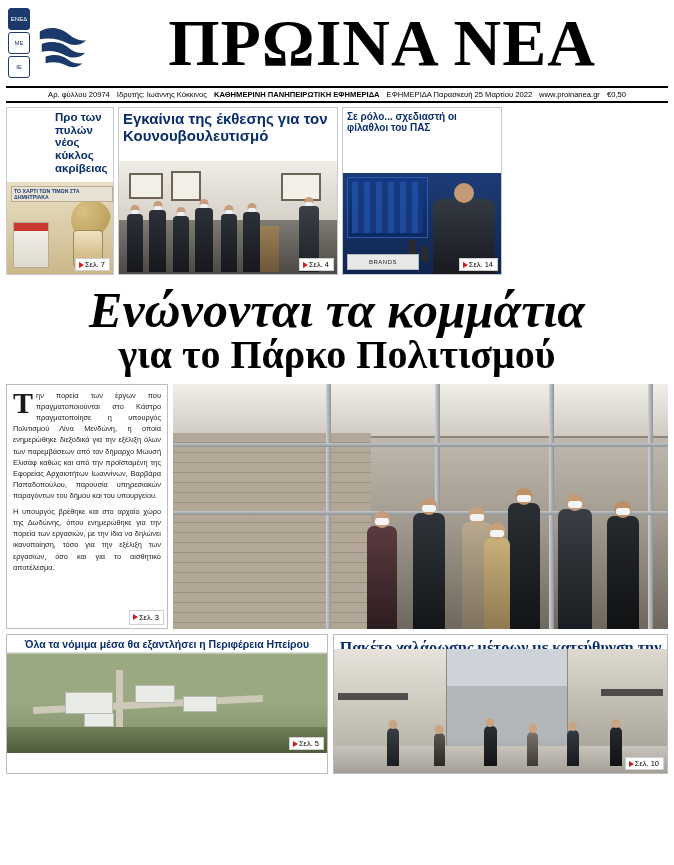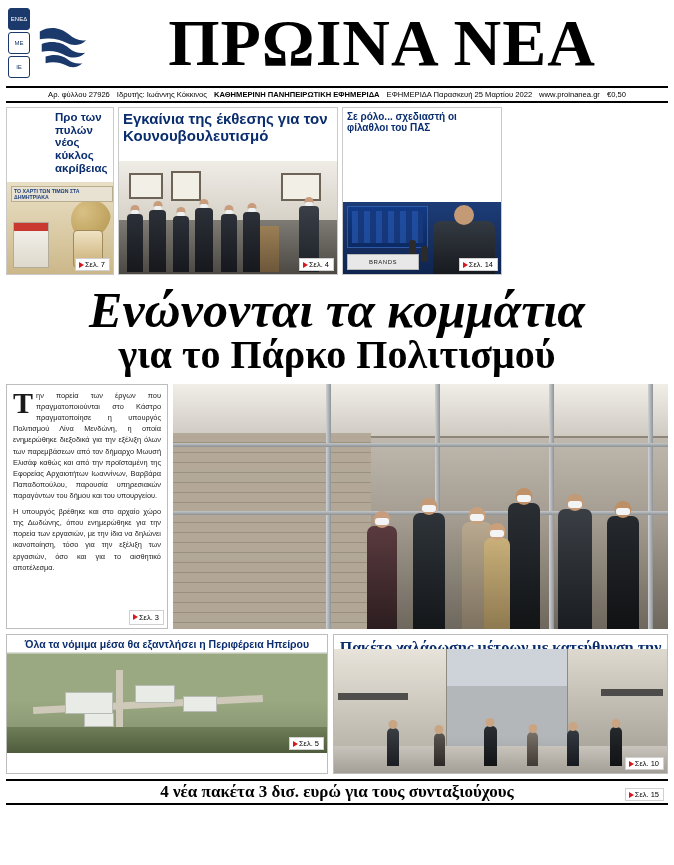--- a/index.html
+++ b/index.html
@@ -426,21 +426,21 @@
         <circle cx="13" cy="17" r="3"></circle>
       </g>
     </svg>
 
     <div class="title-block">
       <div class="paper-title">ΠΡΩΙΝΑ ΝΕΑ</div>
     </div>
   </div>
 
   <div class="infobar">
-    <span>Αρ. φύλλου 27926</span>
+    <span>Αρ. φύλλου 20974</span>
     <span>Ιδρυτής: Ιωάννης Κόκκινος</span>
     <span class="b">ΚΑΘΗΜΕΡΙΝΗ ΠΑΝΗΠΕΙΡΩΤΙΚΗ ΕΦΗΜΕΡΙΔΑ</span>
     <span>ΕΦΗΜΕΡΙΔΑ Παρασκευή 25 Μαρτίου  2022</span>
     <span>www.proinanea.gr</span>
     <span>€0,50</span>
   </div>
 
   <div class="teaser-row">
 
     <div class="teaser t1">
@@ -495,21 +495,21 @@
             <span class="head"></span>
             <span class="mask"></span>
           </div>
         <div class="pagetag">Σελ. 4</div>
       </div>
     </div>
 
 
     <div class="teaser t4">
       <div class="teaser-head">Σε ρόλο... σχεδιαστή οι φίλαθλοι του ΠΑΣ</div>
-      <div class="photo" style="position:absolute; left:0; right:0; bottom:0; height:72px;">
+      <div class="photo" style="position:absolute; left:0; right:0; bottom:0; height:101px;">
         <div class="ph pas-bg"></div>
         <div class="pas-board">
             <div class="stripes"></div>
           </div>
         <div class="pas-man">
             <span class="head"></span>
           </div>
         <div class="mic" style="left:66px; bottom:18px;"></div>
         <div class="mic" style="left:78px; bottom:12px;"></div>
         <div class="pas-banner">BRANDS</div>
@@ -616,18 +616,14 @@
             <span class="head"></span>
           </div>
         <div class="s-person" style="left:83%; width:12px; height:31%; background:linear-gradient(#26292d,#101214);">
             <span class="head"></span>
           </div>
         <div class="pagetag">Σελ. 10</div>
       </div>
     </div>
   </div>
 
-  <div class="bottom-strip">
-    <span class="txt">4 νέα πακέτα 3 δισ. ευρώ για τους συνταξιούχους</span>
-    <span class="pagetag">Σελ. 15</span>
-  </div>
 
 </div>
 
 </body></html>

